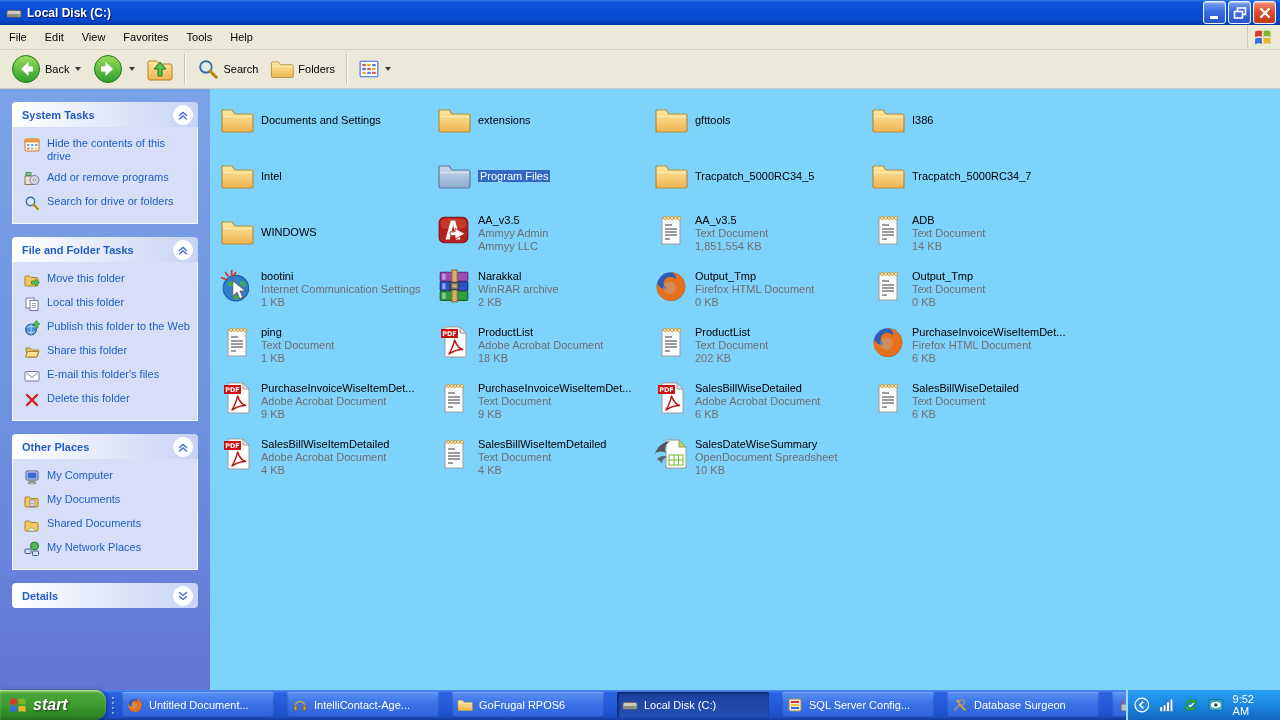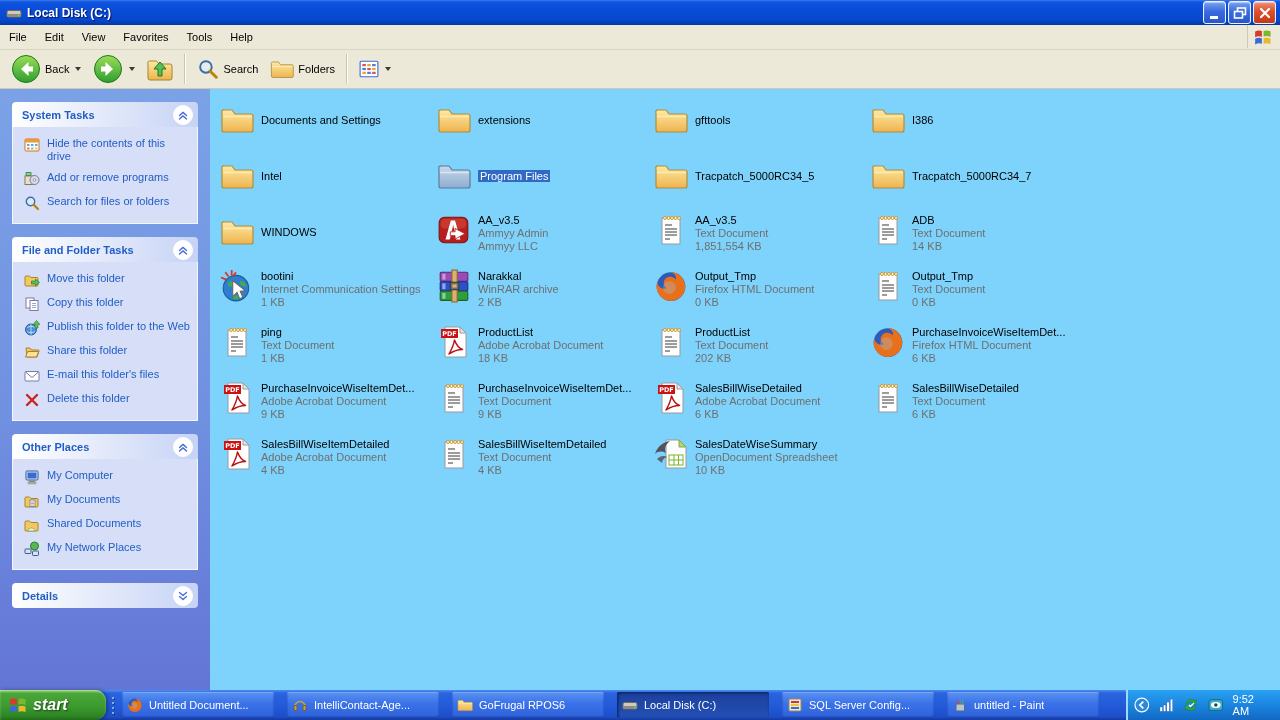--- a/index.html
+++ b/index.html
@@ -463,21 +463,21 @@
     <svg class="side-icon">
                 <use href="#sy-addremove" xlink:href="#sy-addremove"></use>
               </svg>
     <span class="side-label">Add or remove programs</span>
   </div>
 
   <div class="side-item">
     <svg class="side-icon">
                 <use href="#sy-mag" xlink:href="#sy-mag"></use>
               </svg>
-    <span class="side-label">Search for files or folders</span>
+    <span class="side-label">Search for drive or folders</span>
   </div>
 </div>
   </div>
 
   <div class="panel">
     <div class="panel-header">
       <span class="panel-title">File and Folder Tasks</span>
       <span class="chev">
               <svg width="14" height="14">
                 <use href="#sy-chevup" xlink:href="#sy-chevup"></use>
@@ -489,21 +489,21 @@
     <svg class="side-icon">
                 <use href="#sy-move" xlink:href="#sy-move"></use>
               </svg>
     <span class="side-label">Move this folder</span>
   </div>
 
   <div class="side-item">
     <svg class="side-icon">
                 <use href="#sy-copy" xlink:href="#sy-copy"></use>
               </svg>
-    <span class="side-label">Copy this folder</span>
+    <span class="side-label">Local this folder</span>
   </div>
 
   <div class="side-item">
     <svg class="side-icon">
                 <use href="#sy-publish" xlink:href="#sy-publish"></use>
               </svg>
     <span class="side-label">Publish this folder to the Web</span>
   </div>
 
   <div class="side-item">
@@ -916,20 +916,26 @@
     <span class="tb-label">Local Disk (C:)</span>
   </div>
 
   <div class="task-btn">
     <svg class="tb-icon">
             <use href="#sy-sql" xlink:href="#sy-sql"></use>
           </svg>
     <span class="tb-label">SQL Server Config...</span>
   </div>
 
+  <div class="task-btn">
+    <svg class="tb-icon">
+            <use href="#sy-tools" xlink:href="#sy-tools"></use>
+          </svg>
+    <span class="tb-label">Database Surgeon</span>
+  </div>
 
   <div class="task-btn">
     <svg class="tb-icon">
             <use href="#sy-paint" xlink:href="#sy-paint"></use>
           </svg>
     <span class="tb-label">untitled - Paint</span>
   </div>
 </div>
     <div class="tray">
       <svg class="tray-ic">

